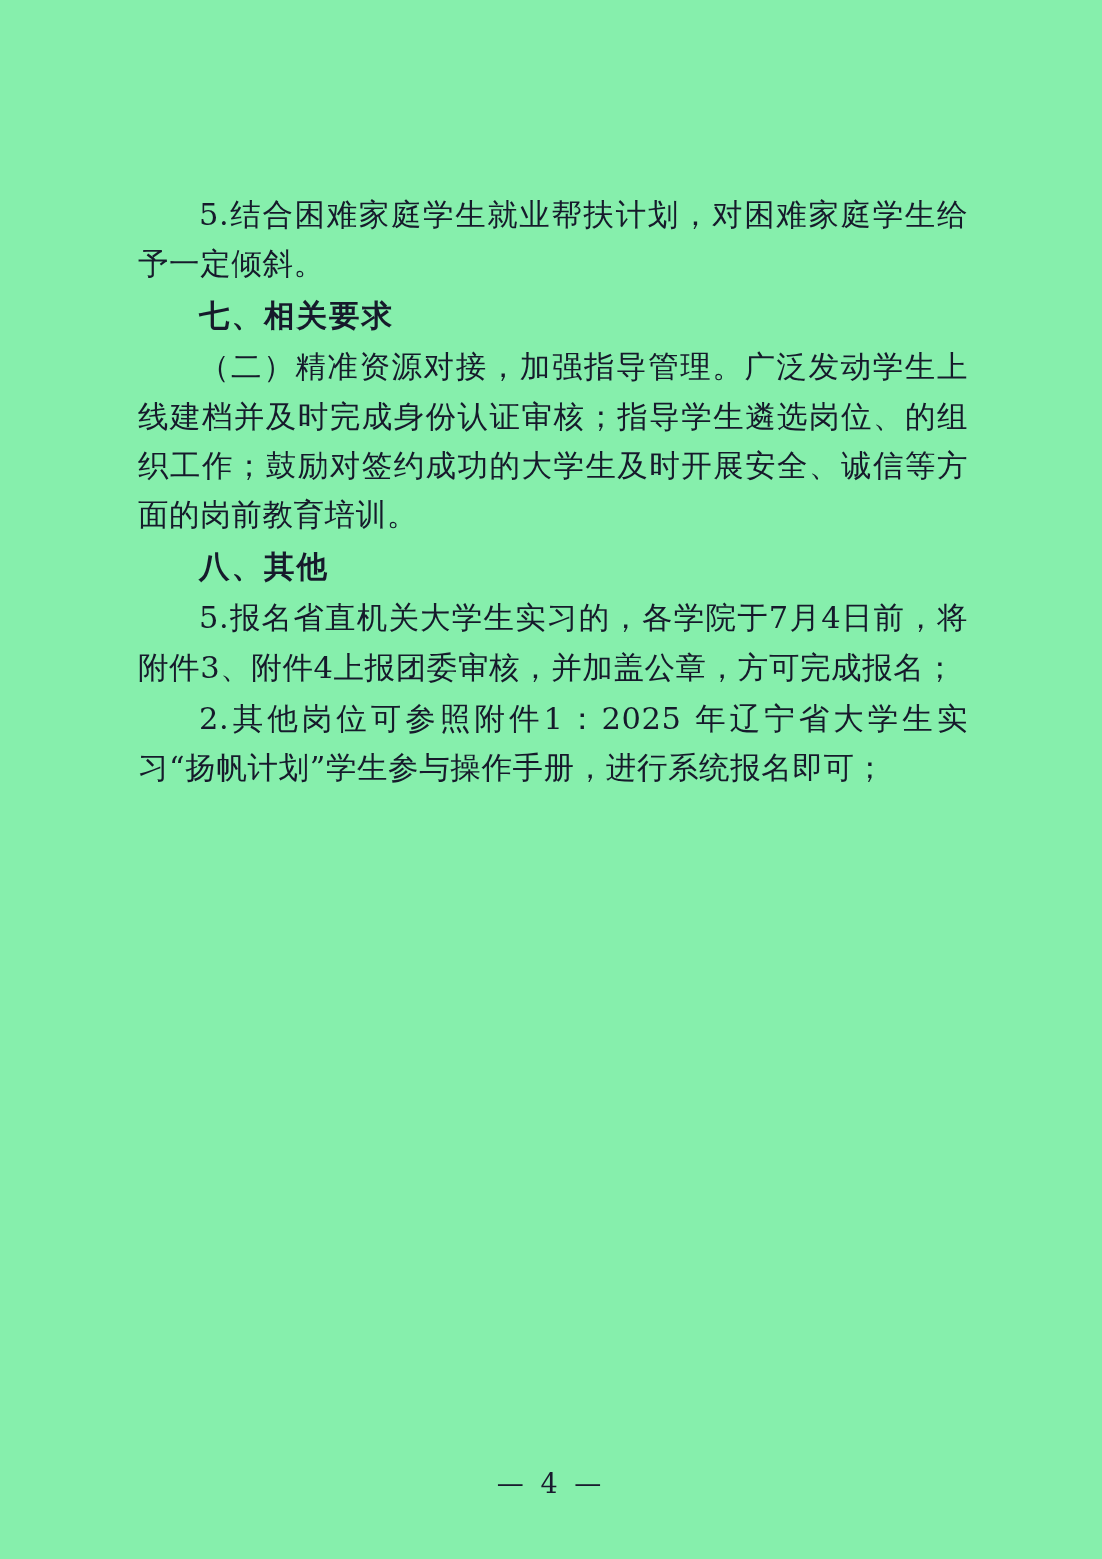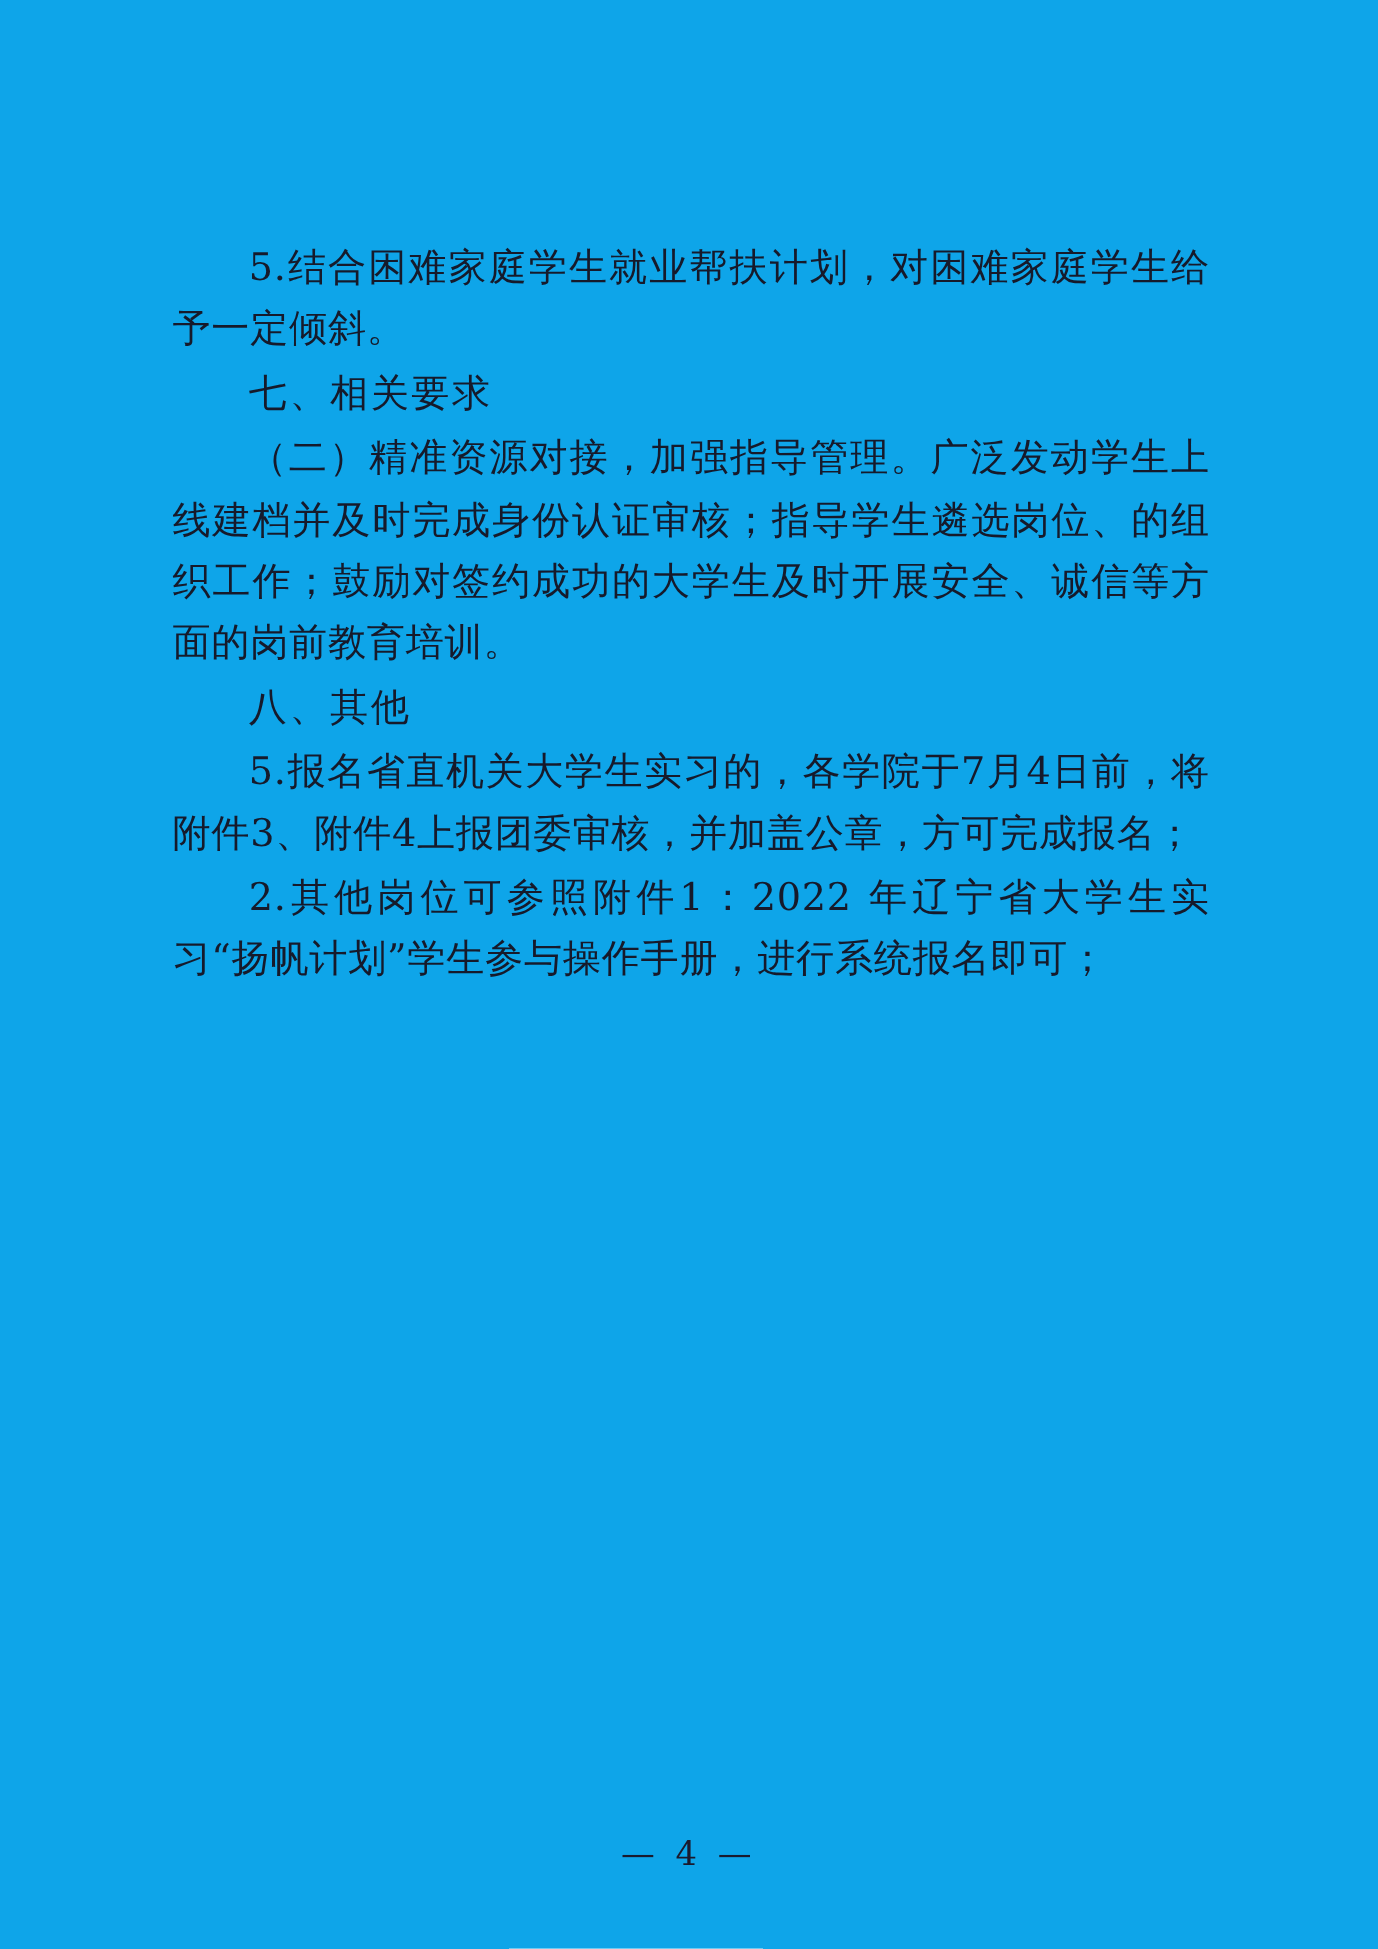--- a/index.html
+++ b/index.html
@@ -4,21 +4,21 @@
 <style>
   html, body {
     margin: 0;
     padding: 0;
     background: #ffffff;
   }
   .page {
     position: relative;
     width: 1102px;
     height: 1559px;
-    background: #0ea5e9;
+    background: #86efac;
     margin: 0 auto;
     overflow: hidden;
     font-family: "DejaVu Serif", "Liberation Serif", serif;
     color: #1a1a2e;
   }
   .content {
     position: absolute;
     left: 138px;
     top: 190px;
     width: 830px;
@@ -29,21 +29,21 @@
     line-height: 1.62;
     text-align: justify;
     text-justify: inter-ideograph;
     letter-spacing: 0.6px;
     color: #161a2b;
   }
   p.indent {
     text-indent: 61px;
   }
   p.heading {
-    font-weight: normal;
+    font-weight: bold;
     text-indent: 61px;
     letter-spacing: 2px;
   }
   .para-block {
     margin-bottom: 2px;
   }
   .footer {
     position: absolute;
     left: 0;
     top: 1468px;
@@ -77,20 +77,20 @@
 
     <div class="para-block">
       <p class="heading">八、其他</p>
     </div>
 
     <div class="para-block">
       <p class="indent">5.报名省直机关大学生实习的，各学院于7月4日前，将附件3、附件4上报团委审核，并加盖公章，方可完成报名；</p>
     </div>
 
     <div class="para-block">
-      <p class="indent">2.其他岗位可参照附件1：2022 年辽宁省大学生实习“扬帆计划”学生参与操作手册，进行系统报名即可；</p>
+      <p class="indent">2.其他岗位可参照附件1：2025 年辽宁省大学生实习“扬帆计划”学生参与操作手册，进行系统报名即可；</p>
     </div>
 
 
   </div>
 
   <div class="footer">— 4 —</div>
 </div>
 
 </body></html>

